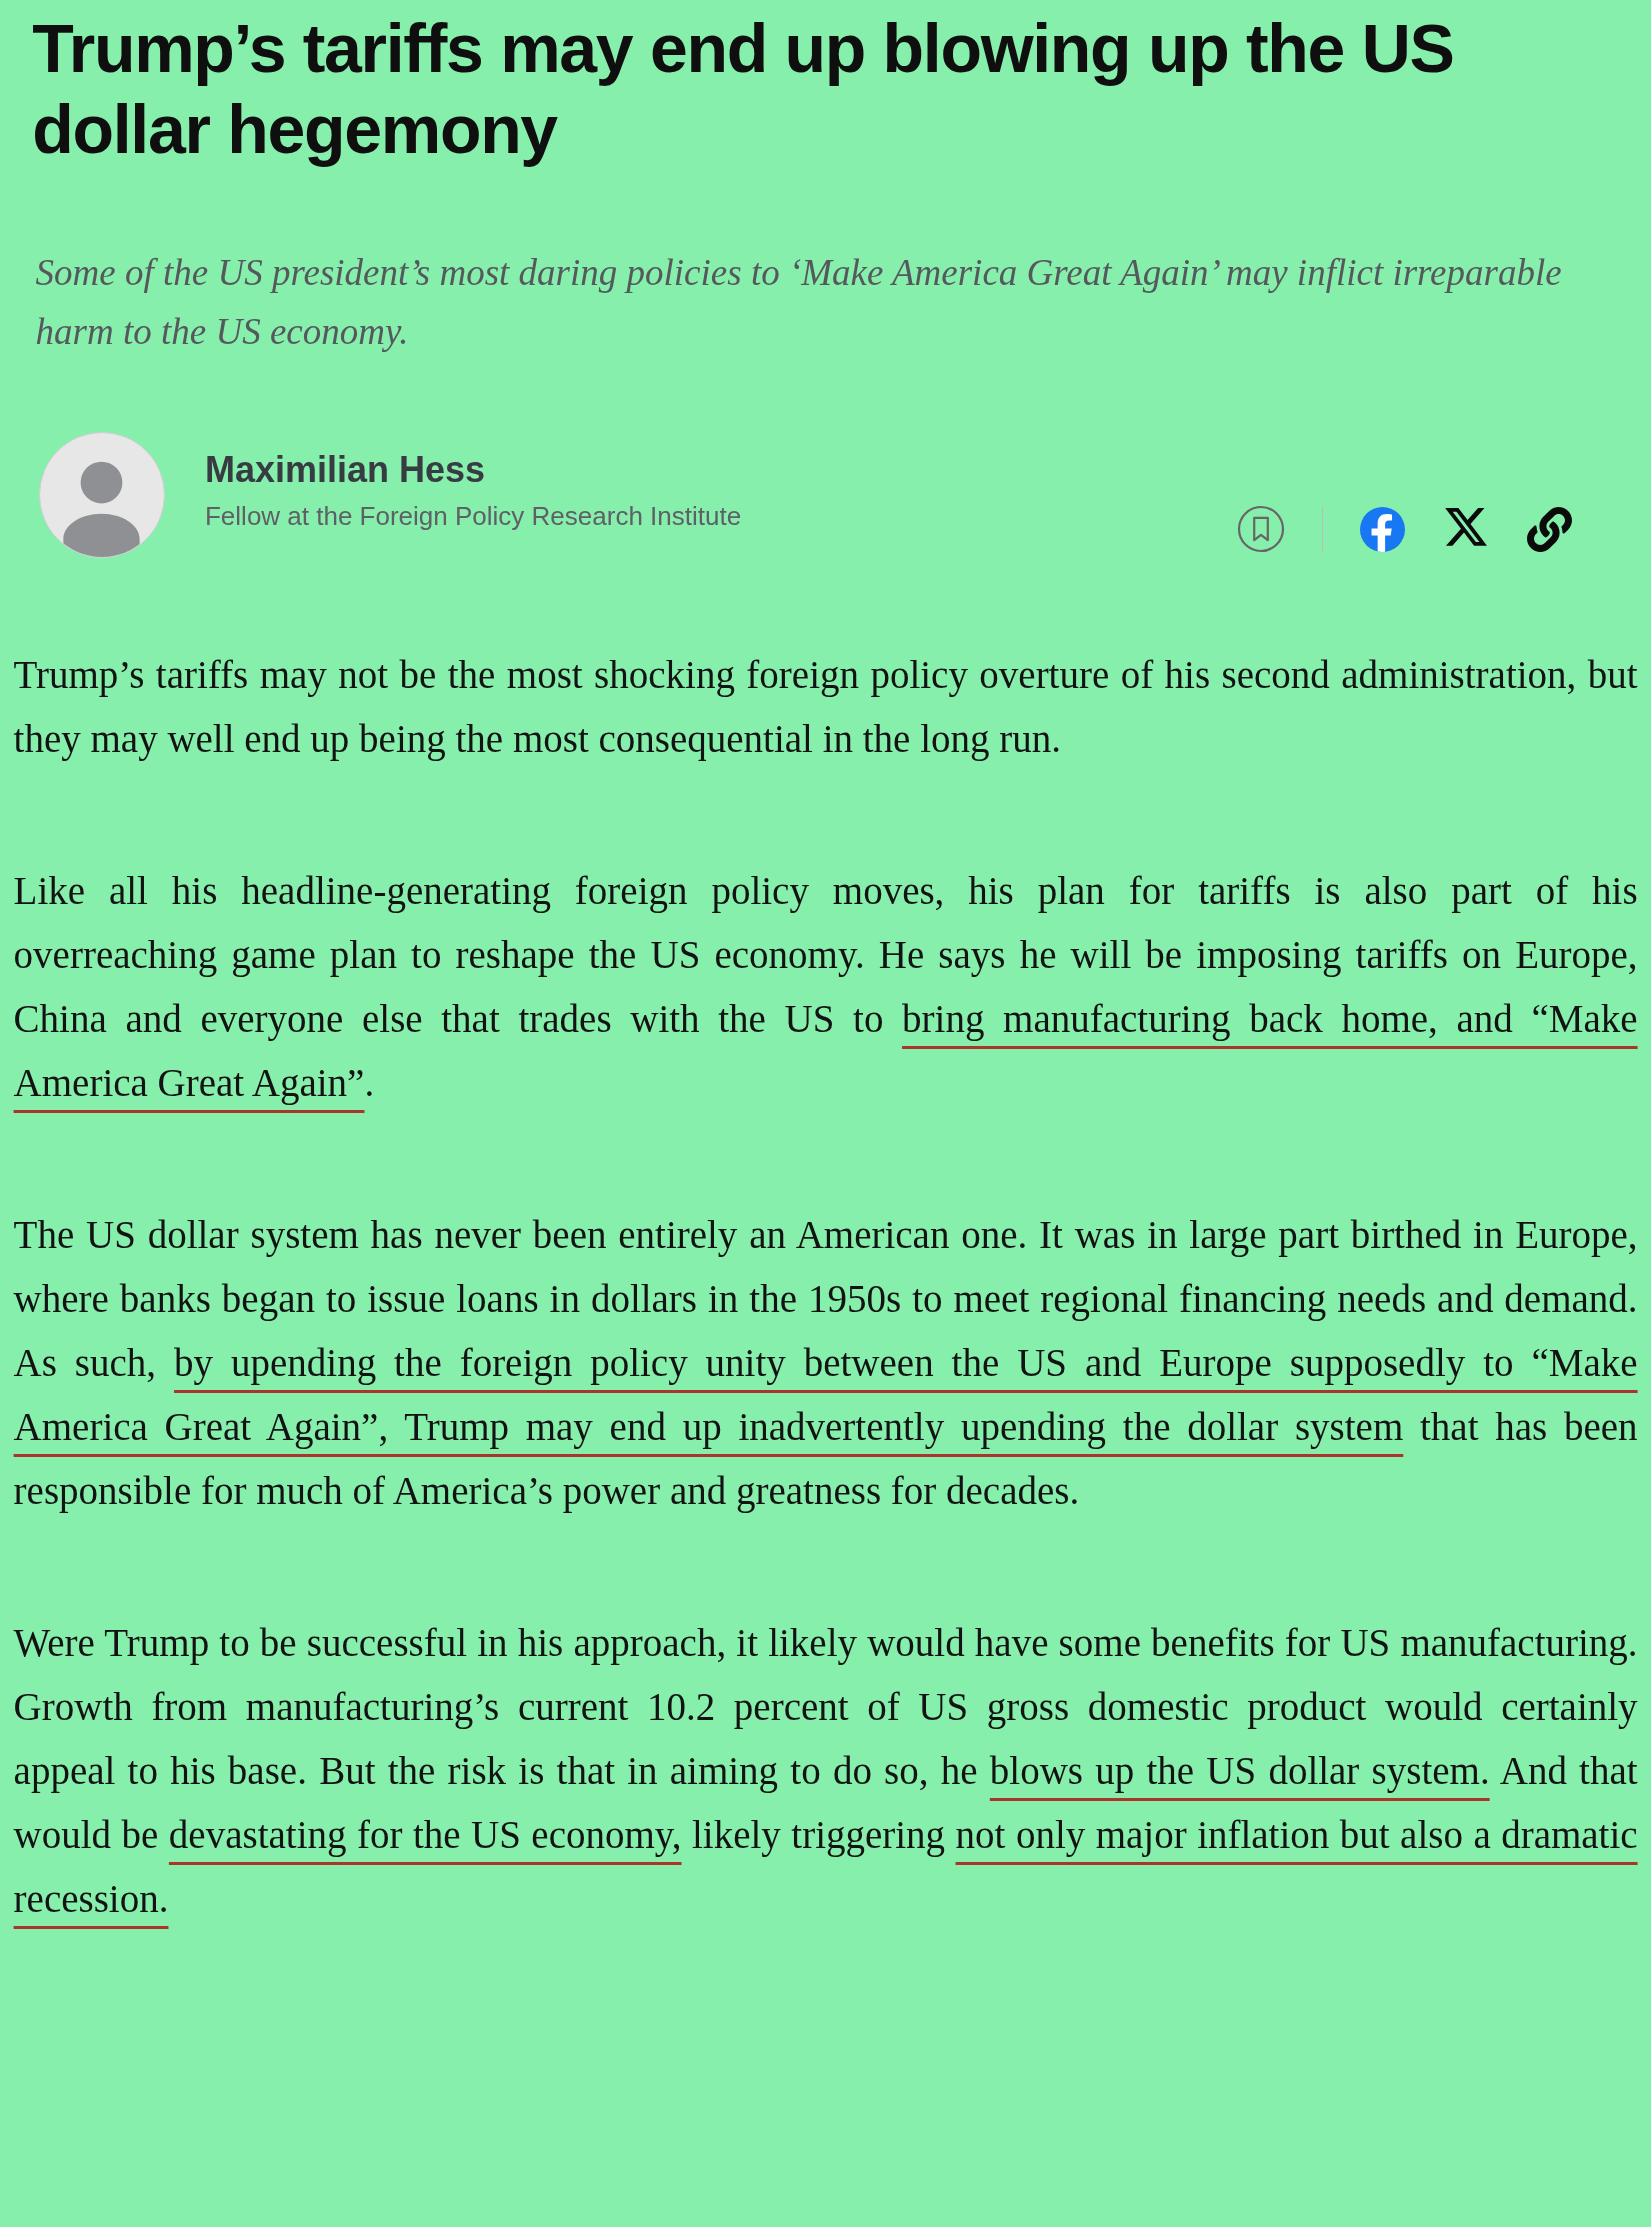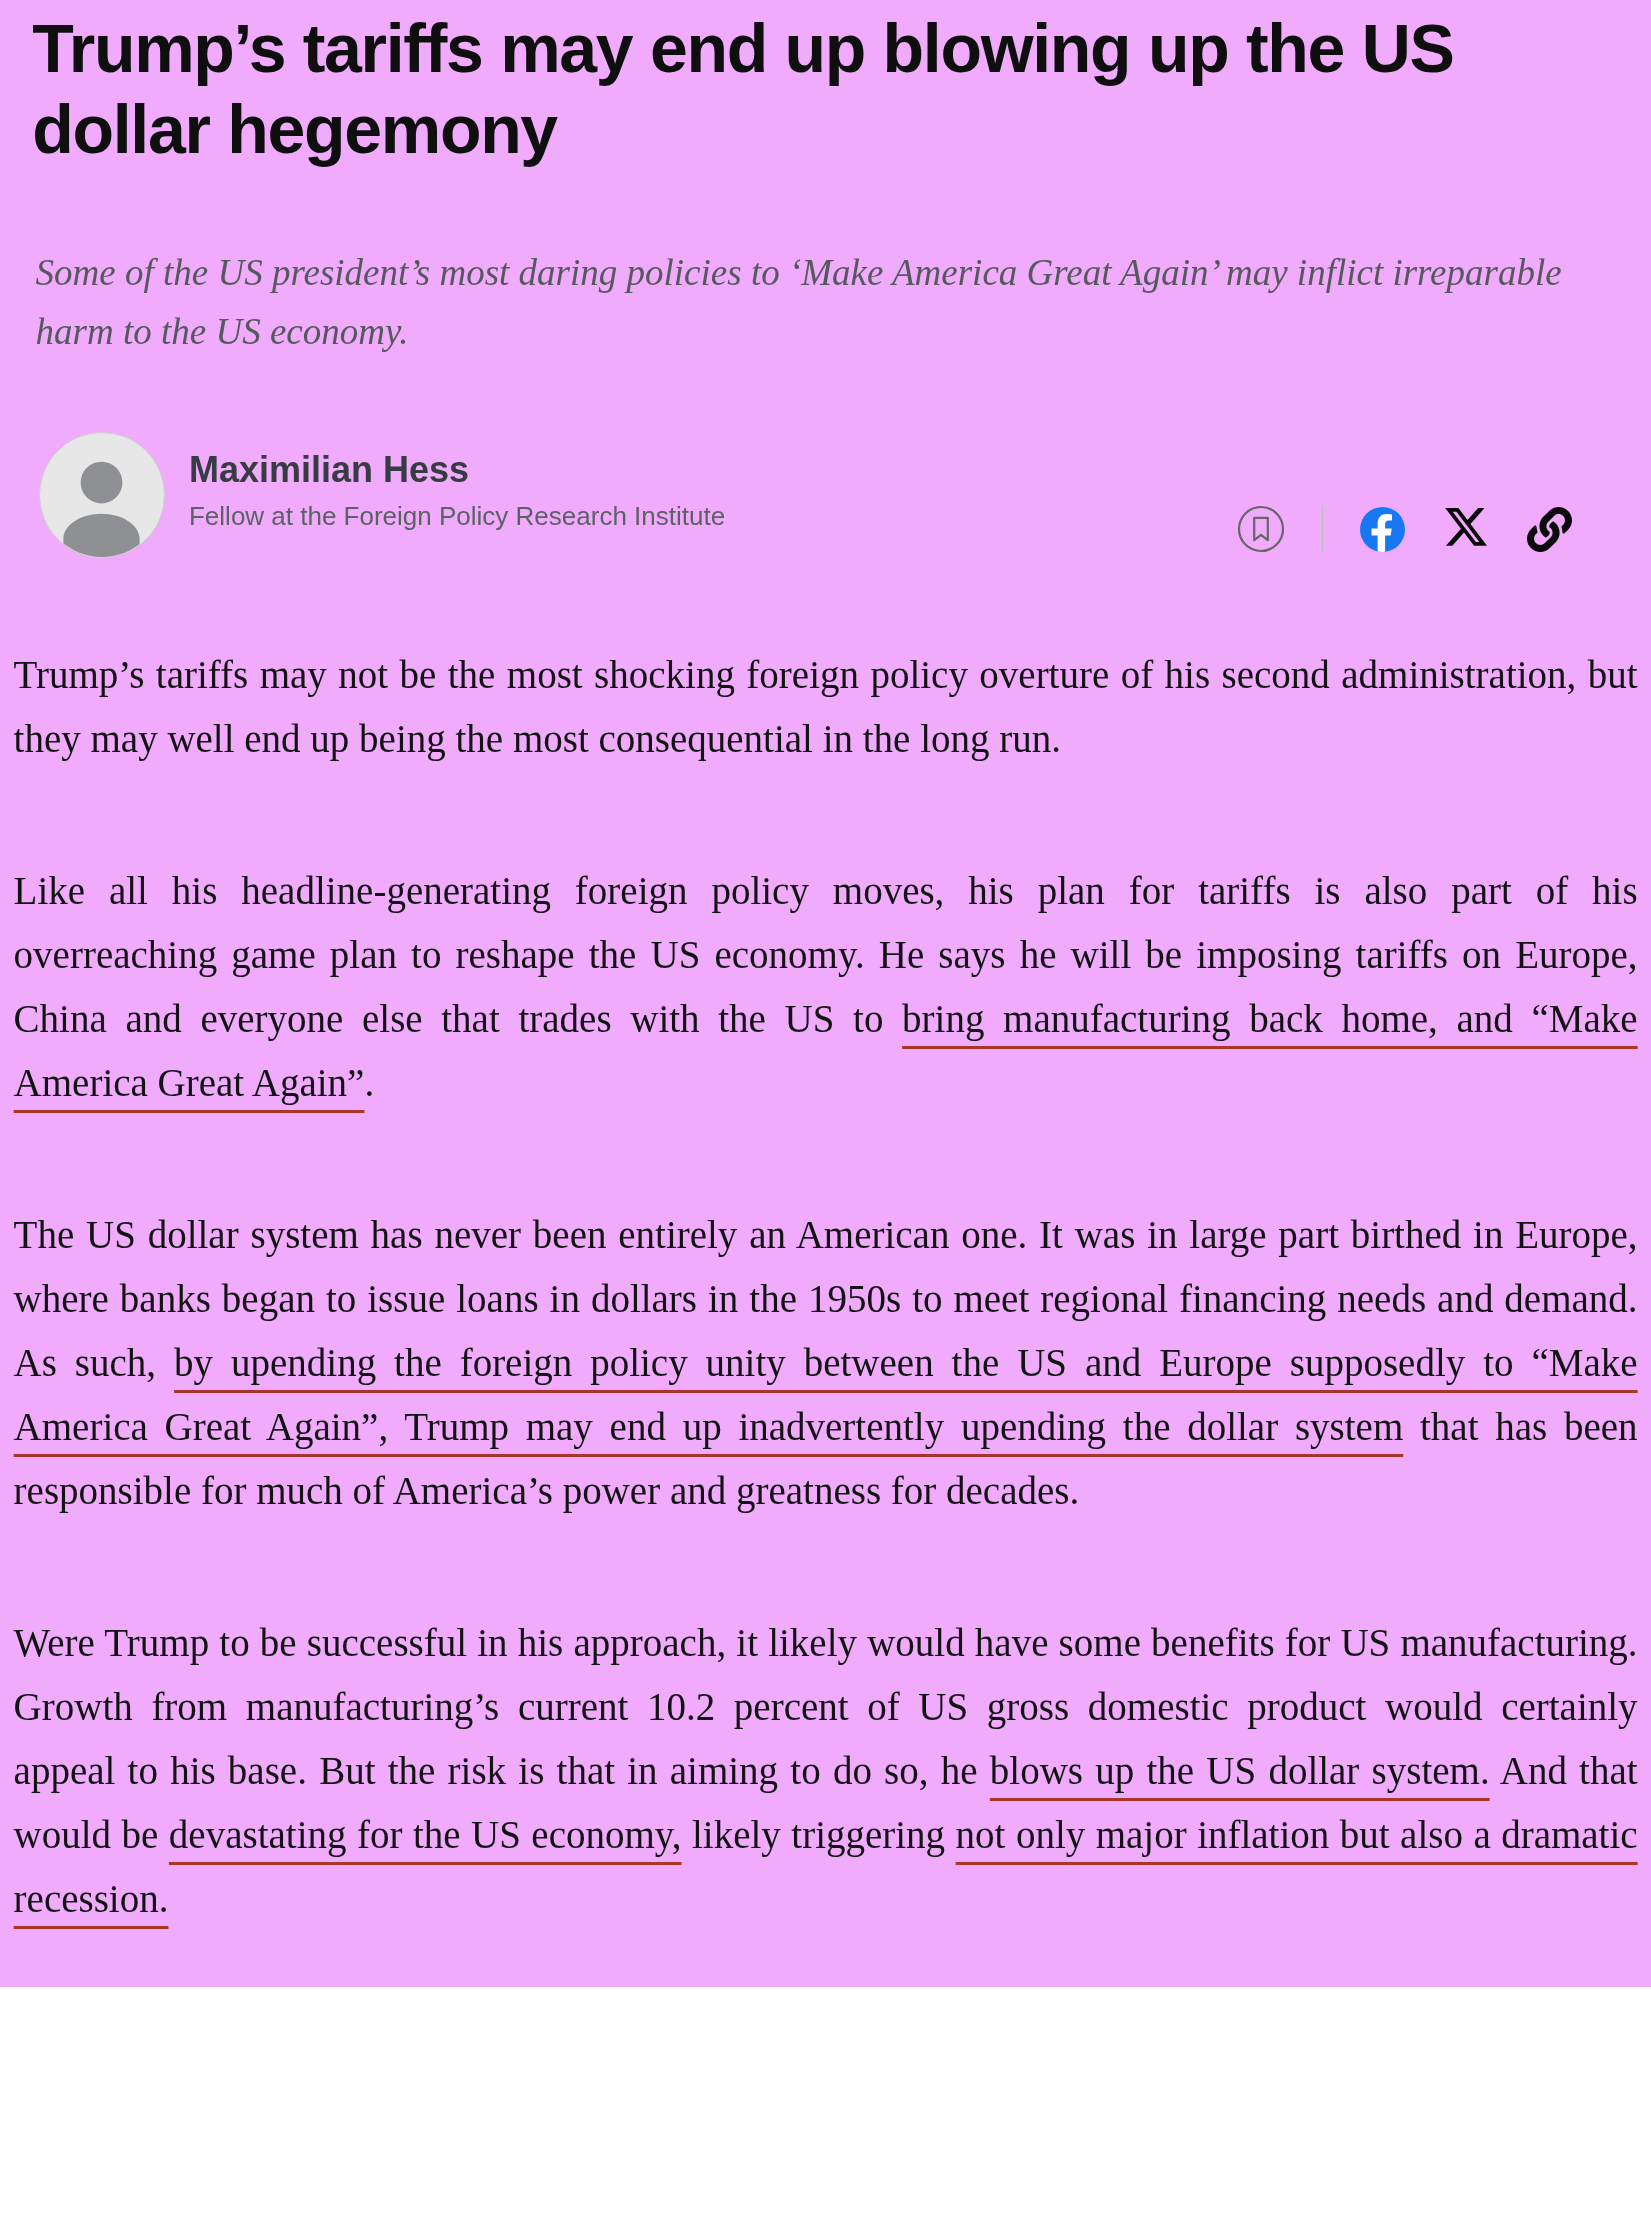--- a/index.html
+++ b/index.html
@@ -12,21 +12,21 @@
     --author-role-text:#5d6166;
     --icon-gray:#666666;
     --divider-gray:#bcbcbc;
     --icon-black:#0b0b0b;
     --avatar-bg:#e7e7e7;
     --avatar-fg:#8f9093;
   }
   *{margin:0;padding:0;box-sizing:border-box;}
   html,body{background:#ffffff;}
   body{width:1652px;height:2227px;overflow:hidden;}
-  .page{width:1652px;height:1987px;padding:6.8px 13.6px 0 13.6px;background:#f0abfc;}
+  .page{width:1652px;height:2227px;padding:6.8px 13.6px 0 13.6px;background:#86efac;}
 
   
   .headline{
     font-family:"Liberation Sans",sans-serif;
     font-weight:700;
     font-size:68px;
     line-height:81px;
     letter-spacing:-1.3px;
     color:var(--headline-text);
     margin:1.7px 34px 0 18.7px;
@@ -40,21 +40,21 @@
     color:var(--subtitle-text);
     margin:73px 59px 0 22px;
     max-width:1569px;
   }
   .author-row{
     margin:71px 66px 0 25.4px;
     display:flex;
     justify-content:space-between;
     align-items:flex-end;
   }
-  .author{display:flex;align-items:center;gap:24px;}
+  .author{display:flex;align-items:center;gap:40px;}
   .avatar{
     width:126px;height:126px;border-radius:50%;
     background:var(--avatar-bg);
     border:0.8px solid #cfcfcf;
     overflow:hidden;flex:0 0 auto;
     display:flex;align-items:flex-end;justify-content:center;
   }
   .avatar svg{width:109px;height:109px;display:block;}
   .author-text{display:flex;flex-direction:column;gap:13.6px;padding-bottom:8.5px;}
   .author-name{

